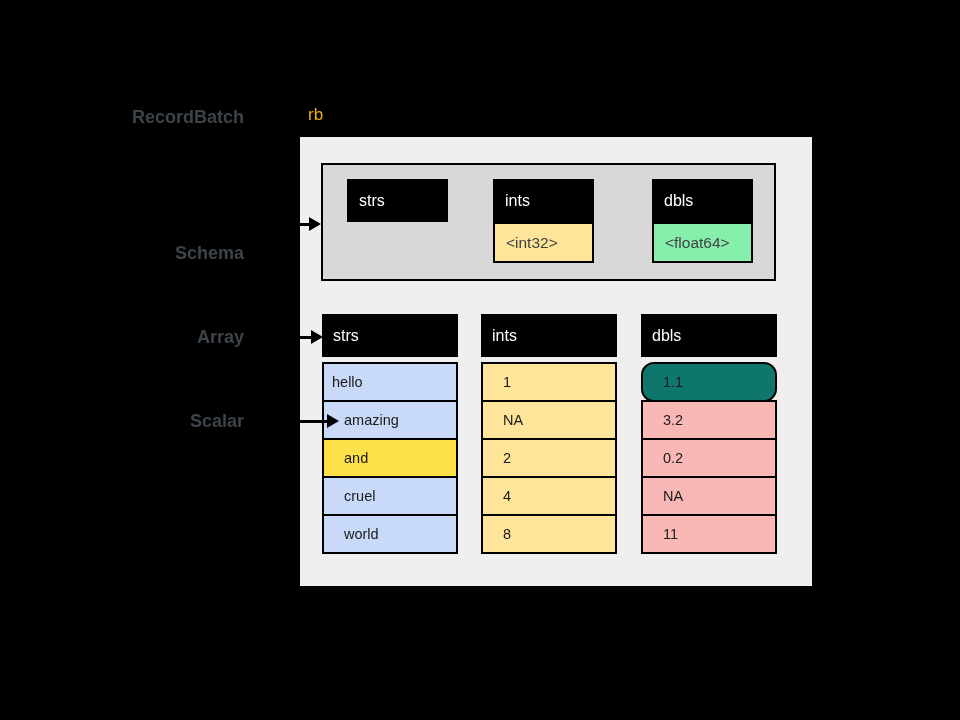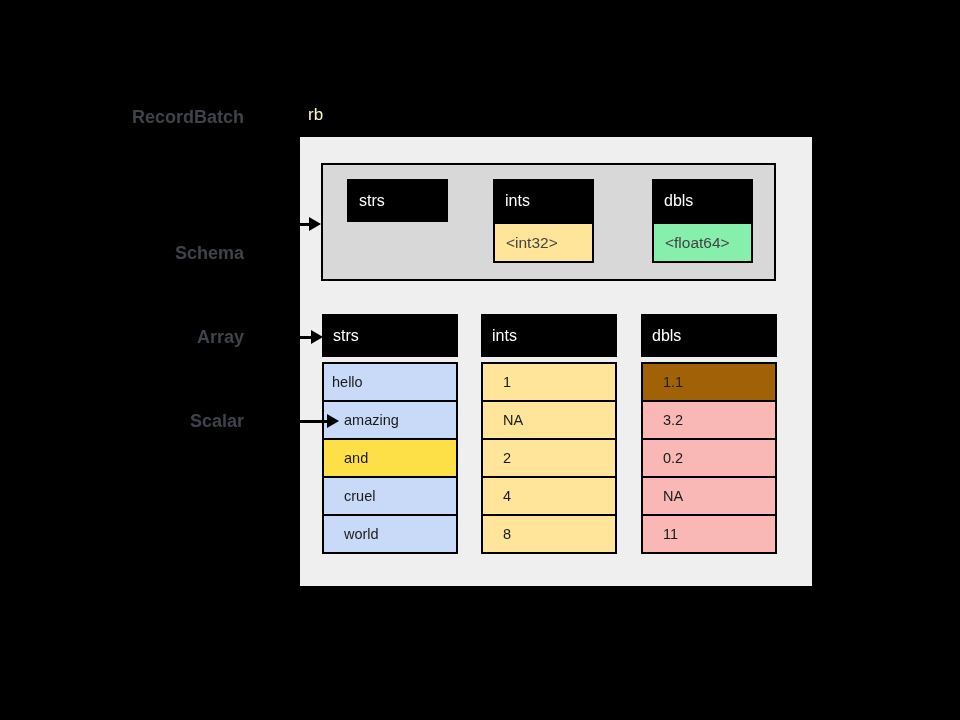--- a/index.html
+++ b/index.html
@@ -23,21 +23,21 @@
   }
   #lbl-recordbatch { top: 106px; }
   #lbl-schema      { top: 213px; margin-top: 29px; }
   #lbl-array       { top: 326px; }
   #lbl-scalar      { top: 410px; }
 
   
   .rb-name {
     position: absolute;
     left: 308px; top: 104px;
-    color: #fef9c3;
+    color: #eab308;
     font-size: 17px;
     line-height: 22px;
   }
 
   
   .panel {
     position: absolute;
     left: 300px; top: 137px;
     width: 512px; height: 449px;
     background: #efefef;
@@ -161,21 +161,21 @@
 <div class="col" id="col-ints">
   <div class="col-hdr">ints</div>
   <div class="cell first" style="background-color: rgb(255, 229, 153);">1</div>
   <div class="cell" style="background-color: rgb(255, 229, 153);">NA</div>
   <div class="cell" style="background-color: rgb(255, 229, 153);">2</div>
   <div class="cell" style="background-color: rgb(255, 229, 153);">4</div>
   <div class="cell" style="background-color: rgb(255, 229, 153);">8</div>
 </div>
 <div class="col" id="col-dbls">
   <div class="col-hdr">dbls</div>
-  <div class="cell first" style="background-color: #a16207;">1.1</div>
+  <div class="cell first" style="background-color: #0f766e; border-radius: 13px;">1.1</div>
   <div class="cell" style="background-color: rgb(249, 184, 182);">3.2</div>
   <div class="cell" style="background-color: rgb(249, 184, 182);">0.2</div>
   <div class="cell" style="background-color: rgb(249, 184, 182);">NA</div>
   <div class="cell" style="background-color: rgb(249, 184, 182);">11</div>
 </div>
 
 <div class="arrow" id="arrow-schema">
   <div class="arrow-stem"></div>
   <div class="arrow-head"></div>
 </div>

